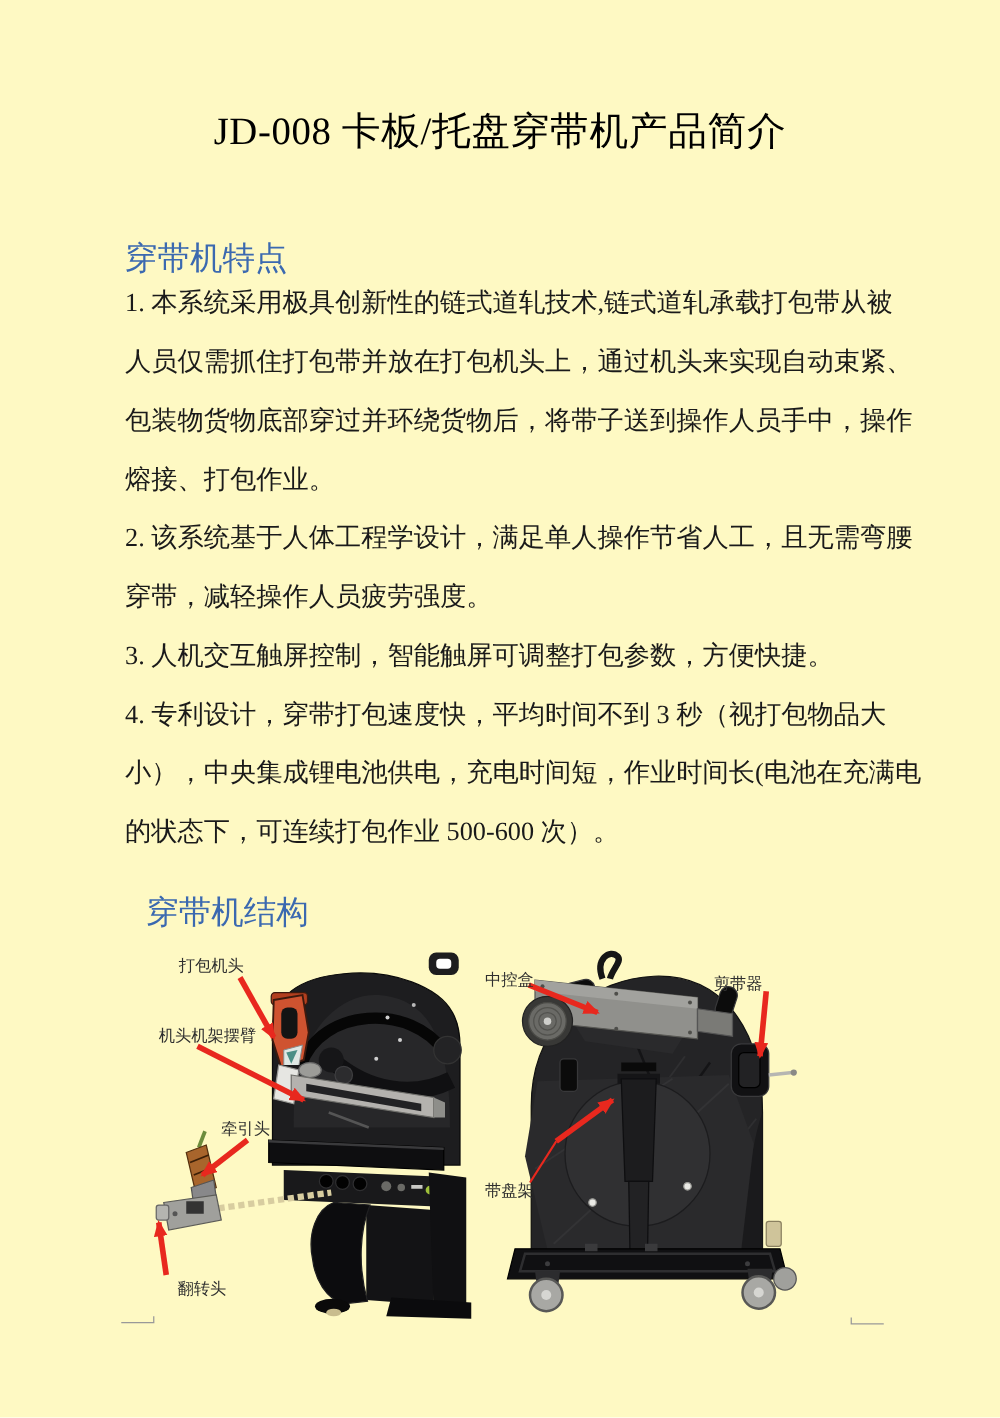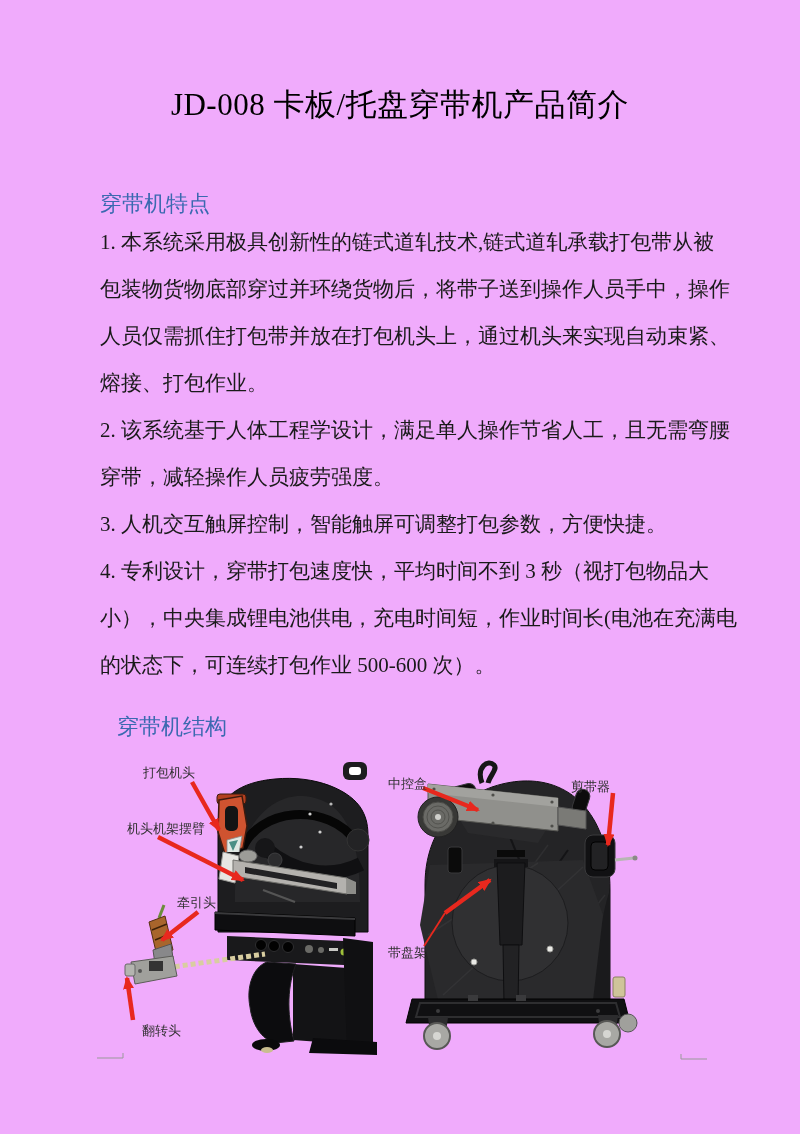--- a/index.html
+++ b/index.html
@@ -1,41 +1,41 @@
 <!DOCTYPE html>
 <html><head>
 <meta charset="utf-8">
 <style>
   html,body{margin:0;padding:0;background:#ffffff;}
-  .page{position:relative;width:800px;height:1134px;background:#f0abfc;overflow:hidden;
+  .page{position:relative;width:800px;height:1134px;background:#fef9c3;overflow:hidden;
         font-family:"Liberation Serif","DejaVu Serif",serif;}
   .title{position:absolute;left:0;right:0;top:84px;text-align:center;
          font-size:31px;color:#000;letter-spacing:0.5px;white-space:nowrap;}
-  .h-blue{position:absolute;font-size:22px;color:#3b69b0;white-space:nowrap;}
+  .h-blue{position:absolute;font-size:26px;color:#3b69b0;white-space:nowrap;}
   .paras{position:absolute;left:100px;top:219px;width:616px;}
   .tline{height:47px;line-height:47px;font-size:21px;color:#1a1a1a;white-space:nowrap;}
   .figure{position:absolute;left:0;top:748px;width:800px;height:336px;}
   .machine{position:absolute;}
   .overlay{position:absolute;left:90px;top:0;z-index:3;}
   .callout{position:absolute;z-index:4;font-size:13px;color:#2f2f2f;white-space:nowrap;
            font-family:"Liberation Serif","DejaVu Serif",serif;}
 </style>
 </head>
 <body>
 
 <div class="page">
 
   <div class="title">JD-008 卡板/托盘穿带机产品简介</div>
 
   <div class="h-blue" style="left:100px;top:189px">穿带机特点</div>
 
   <div class="paras">
     <div class="tline">1. 本系统采用极具创新性的链式道轧技术,链式道轧承载打包带从被</div>
+    <div class="tline">人员仅需抓住打包带并放在打包机头上，通过机头来实现自动束紧、</div>
     <div class="tline">包装物货物底部穿过并环绕货物后，将带子送到操作人员手中，操作</div>
-    <div class="tline">人员仅需抓住打包带并放在打包机头上，通过机头来实现自动束紧、</div>
     <div class="tline">熔接、打包作业。</div>
     <div class="tline">2. 该系统基于人体工程学设计，满足单人操作节省人工，且无需弯腰</div>
     <div class="tline">穿带，减轻操作人员疲劳强度。</div>
     <div class="tline">3. 人机交互触屏控制，智能触屏可调整打包参数，方便快捷。</div>
     <div class="tline">4. 专利设计，穿带打包速度快，平均时间不到 3 秒（视打包物品大</div>
     <div class="tline">小），中央集成锂电池供电，充电时间短，作业时间长(电池在充满电</div>
     <div class="tline">的状态下，可连续打包作业 500-600 次）。</div>
   </div>
 
   <div class="h-blue" style="left:117px;top:712px">穿带机结构</div>

